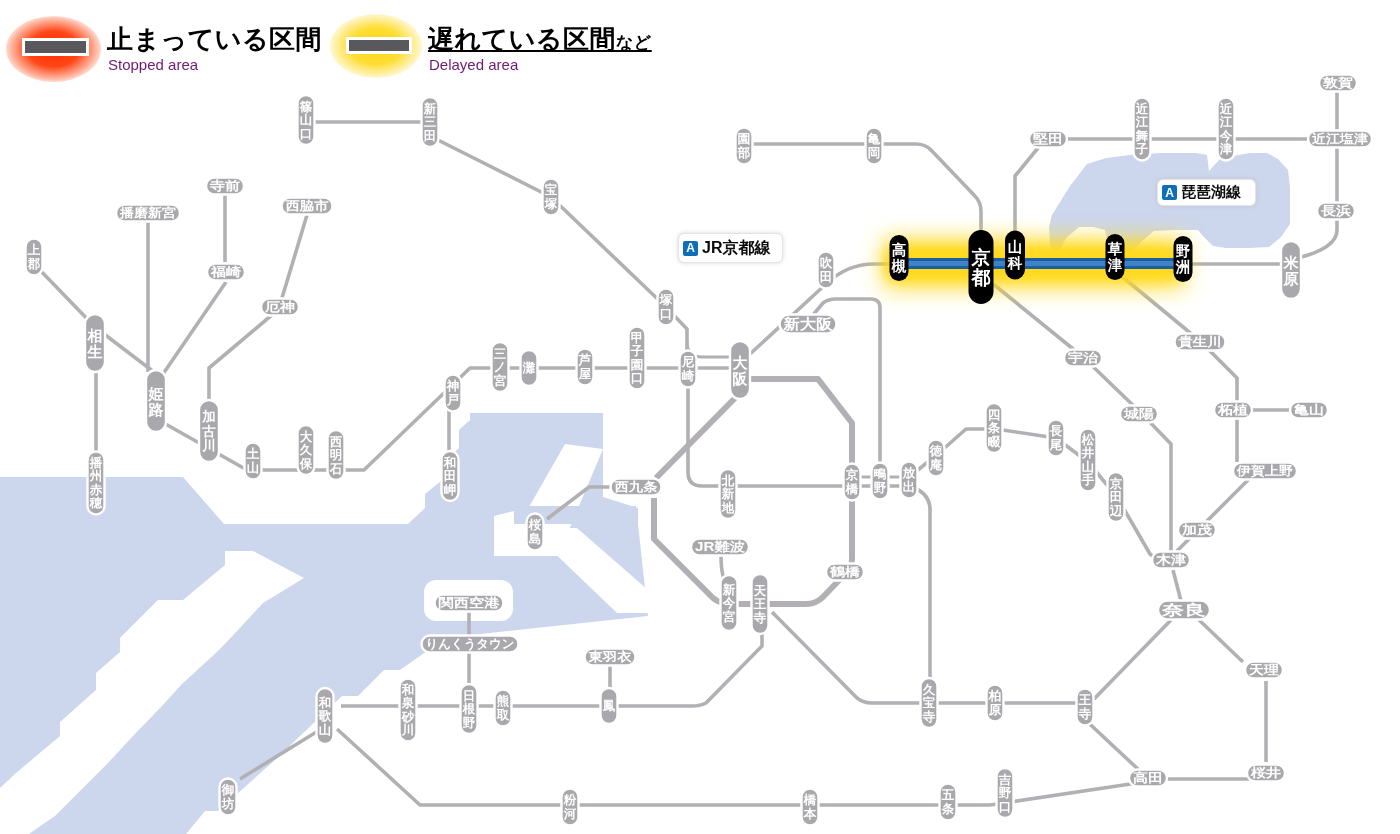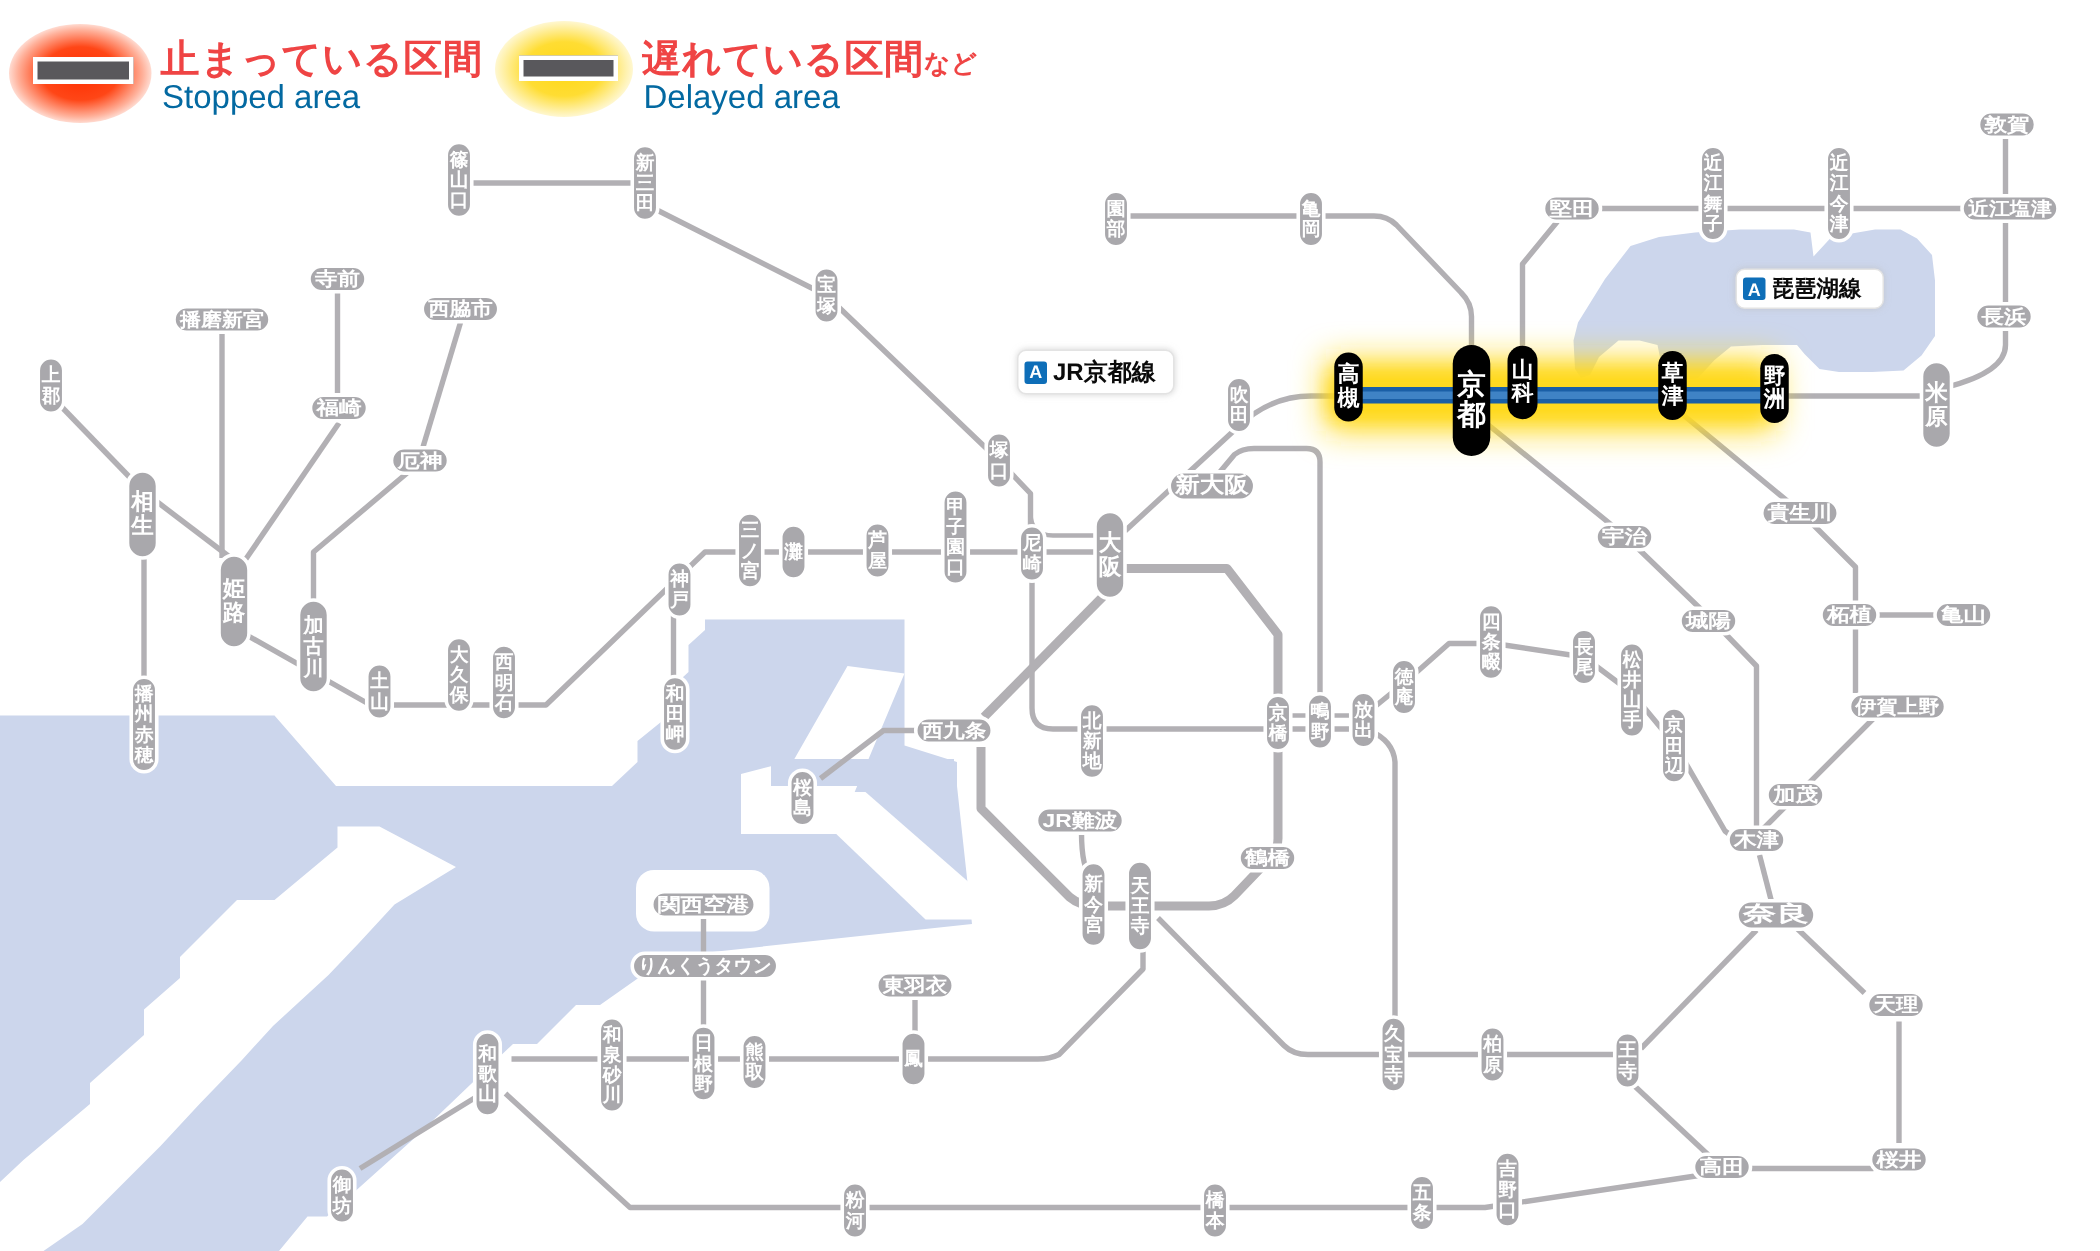--- a/index.html
+++ b/index.html
@@ -3,23 +3,23 @@
 <meta charset="utf-8">
 <style>
   html,body{margin:0;padding:0;background:#ffffff;}
   #stage{position:relative;width:1400px;height:834px;overflow:hidden;background:#ffffff;
          font-family:"Liberation Sans",sans-serif;}
   #map-svg{position:absolute;left:0;top:0;}
   .legend{position:absolute;top:0;left:0;width:700px;height:90px;}
   .legend-item{position:absolute;top:0;height:90px;}
   .legend-glow{position:absolute;border-radius:50%;}
   .legend-bar{position:absolute;border:3px solid #ffffff;}
-  .legend-jp{position:absolute;font-weight:bold;color:#ef4444;font-size:26px;line-height:30px;white-space:nowrap;letter-spacing:0.5px;}
+  .legend-jp{position:absolute;font-weight:bold;color:#000000;font-size:26px;line-height:30px;white-space:nowrap;letter-spacing:0.5px;}
   .legend-jp-small{font-size:17px;font-weight:bold;}
-  .legend-en{position:absolute;color:#0369a1;font-size:22px;line-height:19px;white-space:nowrap;}
+  .legend-en{position:absolute;color:#701a75;font-size:15px;line-height:19px;white-space:nowrap;}
   .line-label{position:absolute;background:#ffffff;border:1px solid #e3e3e3;border-radius:6px;
               box-shadow:0 0 4px rgba(190,190,190,.6);display:flex;align-items:center;gap:4px;padding:0 6px 0 4px;}
   .line-label .a-icon{display:inline-flex;align-items:center;justify-content:center;
               width:15px;height:15px;color:#fff;font-weight:bold;font-size:12px;border-radius:2px;}
   .line-label .ll-text{font-weight:bold;color:#0b0b0b;white-space:nowrap;}
 </style>
 </head>
 <body>
 
 <div id="stage">
@@ -517,21 +517,21 @@
   <div class="legend">
     <div class="legend-item" style="left:0;width:330px;">
       <div class="legend-glow" style="left:6px;top:16px;width:95px;height:66px;background:radial-gradient(ellipse at center, rgba(255,46,0,1) 0%, rgba(255,60,10,0.95) 38%, rgba(255,80,30,0.45) 62%, rgba(255,90,40,0) 78%);"></div>
       <div class="legend-bar" style="left:22px;top:38px;width:61px;height:12px;background:#59585c;"></div>
       <div class="legend-jp" style="left:107px;top:24px;"><span>止まっている区間</span></div>
       <div class="legend-en" style="left:108px;top:55px;">Stopped area</div>
     </div>
     <div class="legend-item" style="left:330px;width:370px;">
       <div class="legend-glow" style="left:0px;top:14px;width:92px;height:64px;background:radial-gradient(ellipse at center, rgba(255,215,20,1) 0%, rgba(255,219,40,0.95) 40%, rgba(255,226,80,0.45) 64%, rgba(255,230,100,0) 80%);"></div>
       <div class="legend-bar" style="left:16px;top:37px;width:60px;height:11px;background:#59585c;"></div>
-      <div class="legend-jp" style="left:98px;top:24px;"><span>遅れている区間</span><span class="legend-jp-small">など</span></div>
+      <div class="legend-jp" style="left:98px;top:24px;text-decoration:underline;"><span>遅れている区間</span><span class="legend-jp-small">など</span></div>
       <div class="legend-en" style="left:99px;top:55px;text-align:right;">Delayed area</div>
     </div>
   </div>
 
   <div class="line-label" id="label-0" style="left: 678px; top: 233px; width: 93px; height: 28px;">
     <span class="a-icon" style="background: rgb(14, 110, 184);">A</span>
     <span class="ll-text" style="font-size: 16px;">JR京都線</span>
   </div>
   <div class="line-label" id="label-1" style="left: 1157px; top: 179px; width: 87px; height: 25px;">
     <span class="a-icon" style="background: rgb(14, 110, 184);">A</span>

